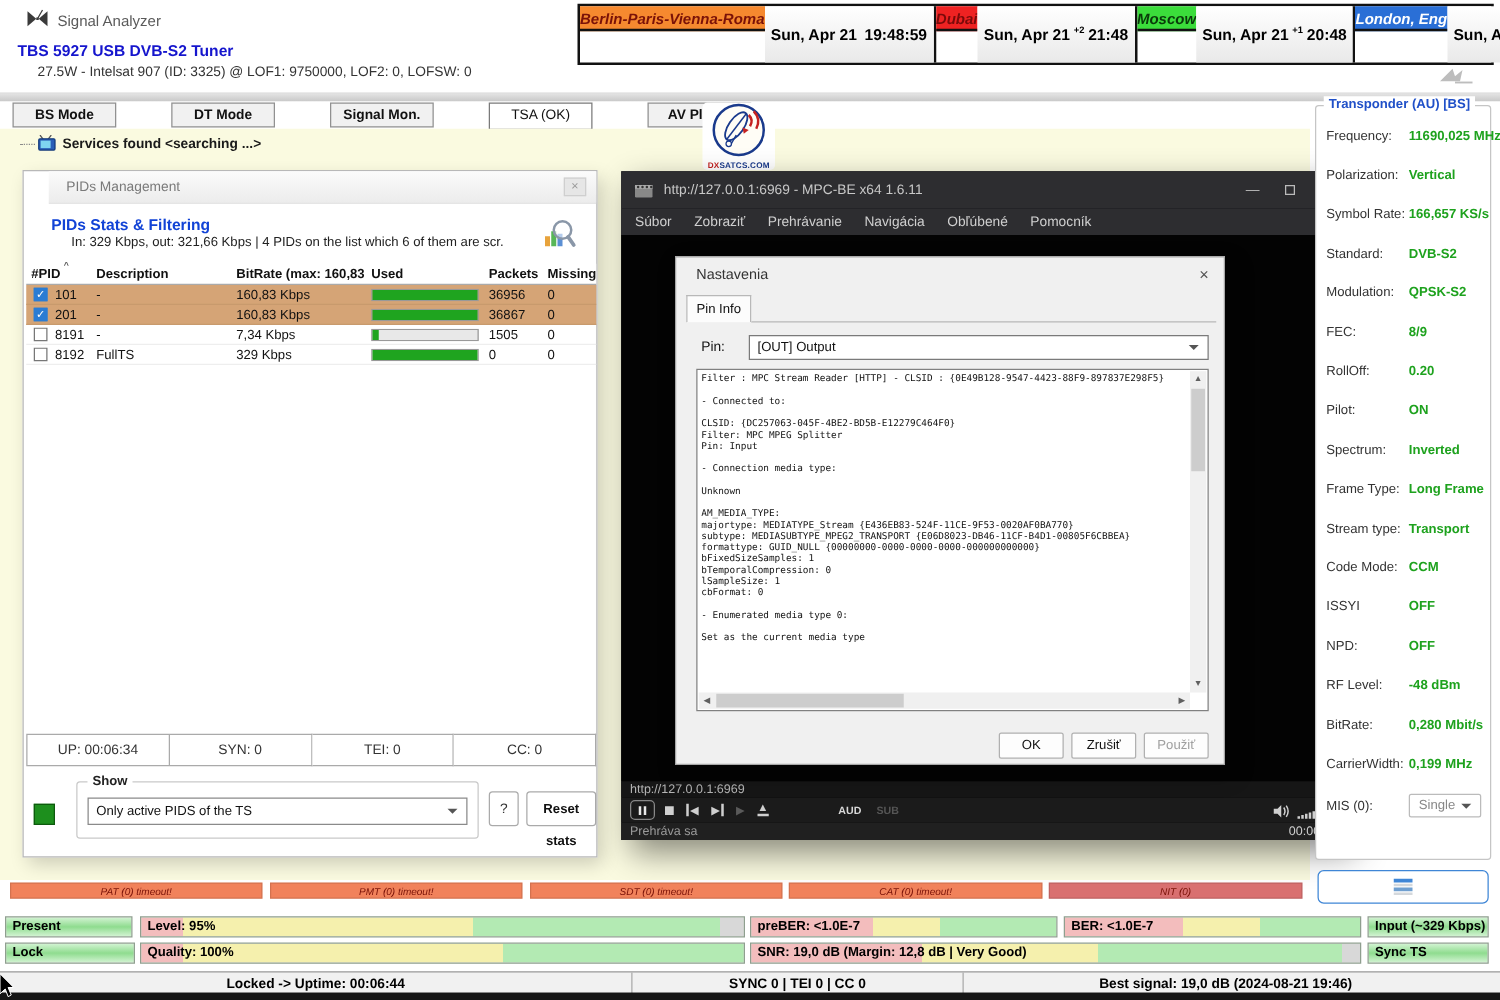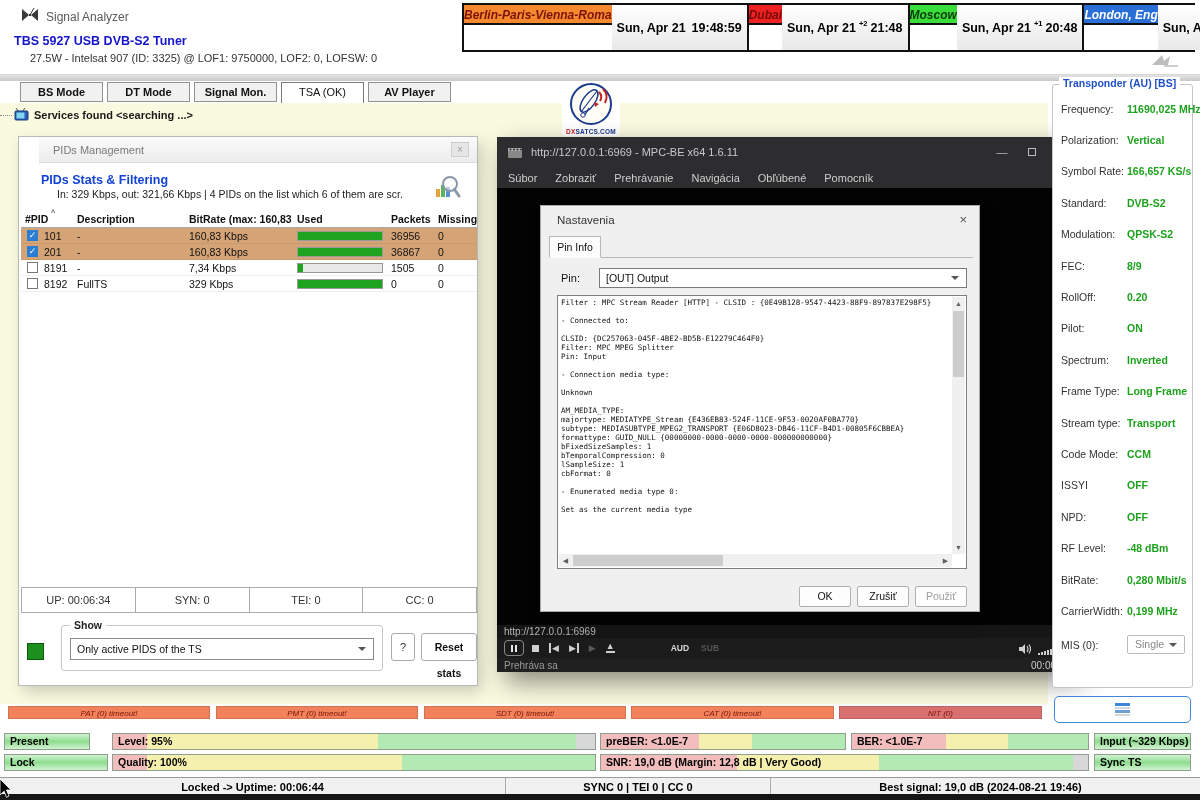--- a/index.html
+++ b/index.html
@@ -25,30 +25,30 @@
   .cval { flex:1; display:flex; align-items:center; font-size:12.5px; font-weight:bold; color:#000;
           background:linear-gradient(#ffffff,#e9e9e9); padding:0 5px; }
   .cdate { white-space:nowrap; }
   .coff { margin-left:auto; display:flex; flex-direction:column; align-items:center; line-height:6px;
           font-size:7.5px; font-weight:bold; padding:0 3px; transform:translateY(-4px); }
   .coff .dst { font-size:6px; color:#222; }
   .ctime { white-space:nowrap; }
   .sig-icon { position:absolute; left:1150px; top:52px; opacity:.65; }
 
   
-  .tabbar { position:absolute; left:20px; top:82px; display:flex; }
+  .tabbar { position:absolute; left:10px; top:82px; display:flex;gap:40px; }
   .tab { width:83px; height:20px; line-height:19px; text-align:center; font-size:11px; font-weight:bold;
          color:#111; background:#f1f1f1; border:1px solid #919191; margin-right:4px; }
   .tab.active { background:#fff; font-weight:normal; height:22px; border-color:#7a7a7a; }
 
   
   .content-bg { position:absolute; left:0; top:103px; width:1048px; height:601px; background:#fafae0; }
   .right-bg { position:absolute; left:1048px; top:103px; width:152px; height:601px; background:#fff; }
 
-  .services-row { position:absolute; left:0; top:107px; display:flex; align-items:center; height:16px; }
+  .services-row { position:absolute; left:16px; top:107px; display:flex; align-items:center; height:16px; }
   .treedash { width:12px; border-top:1px dotted #8a8a8a; margin-right:2px; }
   .services-label { font-size:11px; font-weight:600; color:#1a1a1a; margin-left:5px; }
 
   
   .logo { position:absolute; left:562px; top:82px; width:58px; height:54px; background:#fff;
           border-radius:4px; text-align:center; }
   .logo-text { font-size:6.5px; font-weight:bold; letter-spacing:.2px; margin-top:-2px; }
   .logo-dx { color:#c42222; } .logo-rest { color:#1a3a8c; }
 
   
@@ -649,21 +649,21 @@
         <i></i>
       </span>
   </div>
 
   <div class="psi" style="left: 8px; width: 202px; background: rgb(241, 130, 91);">PAT (0) timeout!</div>
   <div class="psi" style="left: 216px; width: 202px; background: rgb(241, 130, 91);">PMT (0) timeout!</div>
   <div class="psi" style="left: 424px; width: 202px; background: rgb(241, 130, 91);">SDT (0) timeout!</div>
   <div class="psi" style="left: 631px; width: 203px; background: rgb(241, 130, 91);">CAT (0) timeout!</div>
   <div class="psi" style="left: 839px; width: 203px; background: rgb(217, 112, 112);">NIT (0)</div>
 
-  <div class="ind bg-green" style="left:4px;top:733px;width:86px">Present</div>
+  <div class="ind bg-green" style="left:4px;top:733px;width:102px">Present</div>
   <div class="ind bg-level" style="left:112px;top:733px;width:484px">Level: 95%</div>
   <div class="ind bg-preber" style="left:600px;top:733px;width:246px">preBER: &lt;1.0E-7</div>
   <div class="ind bg-ber" style="left:851px;top:733px;width:238px">BER: &lt;1.0E-7</div>
   <div class="ind bg-green" style="left:1094px;top:733px;width:97px">Input (~329 Kbps)</div>
   <div class="ind bg-green" style="left:4px;top:754px;width:104px">Lock</div>
   <div class="ind bg-quality" style="left:112px;top:754px;width:484px">Quality: 100%</div>
   <div class="ind bg-snr" style="left:600px;top:754px;width:489px">SNR: 19,0 dB (Margin: 12,8 dB | Very Good)</div>
   <div class="ind bg-green" style="left:1094px;top:754px;width:97px">Sync TS</div>
 
   <div class="statusbar">

